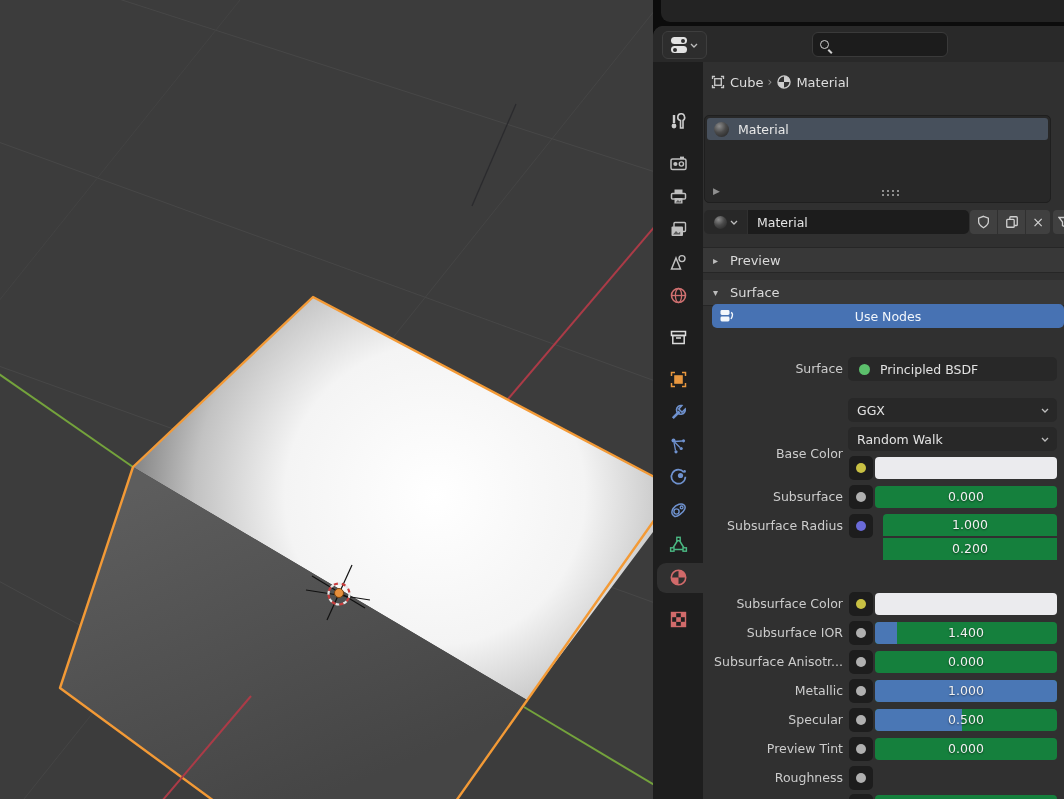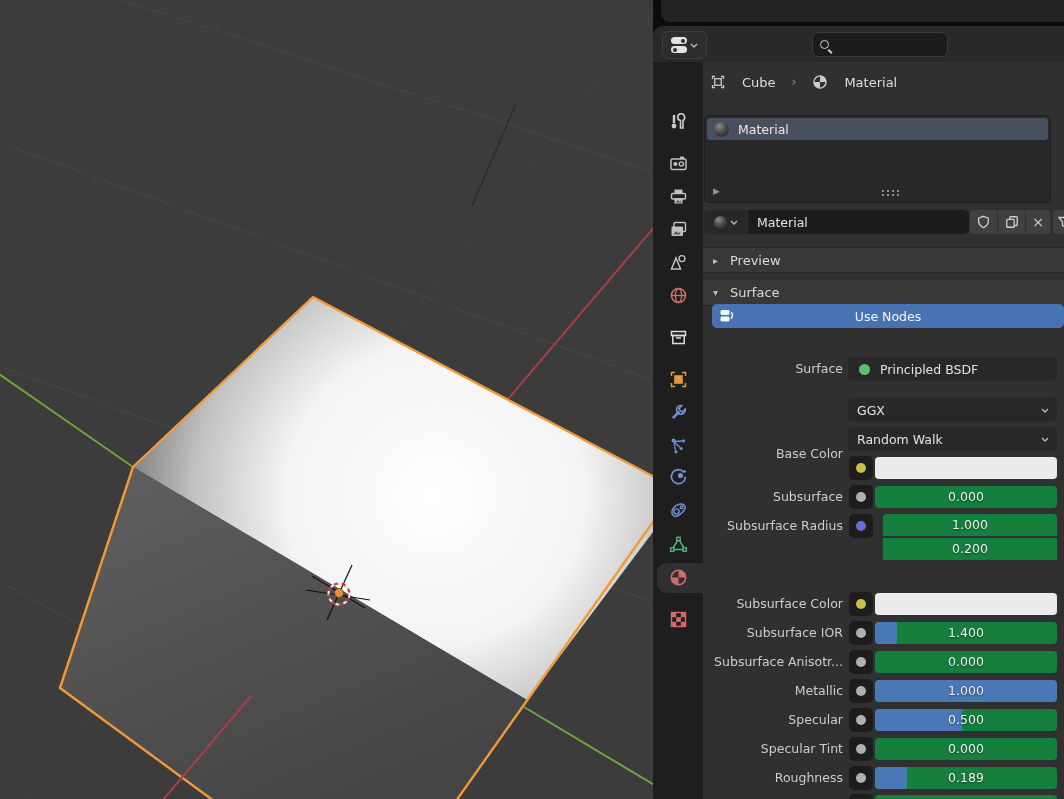--- a/index.html
+++ b/index.html
@@ -29,21 +29,21 @@
   .mag { position:relative; width:9px; height:9px; border:1.6px solid #cfcfcf; border-radius:50%; }
   .mag::after { content:""; position:absolute; left:8px; top:8px; width:5px; height:1.6px; background:#cfcfcf; transform:rotate(45deg); transform-origin:0 0; }
   .search-val { font-size:12px; color:#bbb; margin-left:6px; }
 
   #tabs { position:absolute; left:0; top:36px; width:50px; height:737px; background:#1e1e1e; }
   .tab { position:absolute; left:10px; width:30px; height:30px; display:flex; align-items:center; justify-content:center; }
   .tab-active-bg { position:absolute; left:4px; width:46px; height:30px; background:#303030; border-radius:9px 0 0 9px; }
 
   #content { position:absolute; left:50px; top:36px; width:361px; height:737px; background:#303030; overflow:hidden; }
 
-  .crumb { position:absolute; left:0px; top:8px; height:24px; display:flex; align-items:center; gap:16px; padding-left:7px; font-size:13px; color:#dedede; }
+  .crumb { position:absolute; left:0px; top:8px; height:24px; display:flex; align-items:center; gap:4px; padding-left:7px; font-size:13px; color:#dedede; }
   .crumb .sep { color:#8f8f8f; font-size:12px; }
 
   .listbox { position:absolute; left:1px; top:53px; width:347px; height:88px; background:#282828; border:1px solid #1f1f1f; border-radius:5px; }
   .slot-row { position:absolute; left:2px; top:2px; width:341px; height:22px; background:#47505c; border-radius:3px;
     display:flex; align-items:center; padding-left:7px; gap:9px; font-size:12.5px; color:#e8e8e8; }
   .sphere-thumb { width:15px; height:15px; border-radius:50%; background:radial-gradient(circle at 35% 28%, #8c8c8c 0%, #4a4a4a 45%, #232323 95%); }
   .list-foot-arrow { position:absolute; left:8px; bottom:6px; font-size:9px; color:#8f8f8f; }
   .grip { position:absolute; left:177px; bottom:10px; width:2px; height:2px; background:#8e8e8e;
     box-shadow:5px 0 #8e8e8e,10px 0 #8e8e8e,15px 0 #8e8e8e,0 4px #8e8e8e,5px 4px #8e8e8e,10px 4px #8e8e8e,15px 4px #8e8e8e; }
   .browse-btn { position:absolute; left:1px; top:148px; width:43px; height:24px; background:#282828; border-radius:5px 0 0 5px;
@@ -426,36 +426,32 @@
 
       <div class="rowlbl" style="top:646px;">Specular</div>
       <div class="socket" style="top:646px;">
           <i style="background: rgb(176, 176, 176);"></i>
         </div>
       <div class="widget" style="top:647px;">
         <div class="fill" style="width: 48%;"></div>
         <div class="val">0.500</div>
       </div>
 
-      <div class="rowlbl" style="top:675px;">Specular Tint</div>
+      <div class="rowlbl" style="top:675px;">Preview Tint</div>
       <div class="socket" style="top:675px;">
           <i style="background: rgb(176, 176, 176);"></i>
         </div>
       <div class="widget" style="top:676px;">
         <div class="fill" style="width: 0%;"></div>
         <div class="val">0.000</div>
       </div>
 
       <div class="rowlbl" style="top:704px;">Roughness</div>
       <div class="socket" style="top:704px;">
           <i style="background: rgb(176, 176, 176);"></i>
         </div>
-      <div class="widget" style="top:705px;">
-        <div class="fill" style="width: 17.5%;"></div>
-        <div class="val">0.189</div>
-      </div>
 
       <div class="socket" style="top:732px;"></div>
       <div class="widget" style="top:733px;"></div>
 
     </div>
   </div>
 </div>
 
 </body></html>

